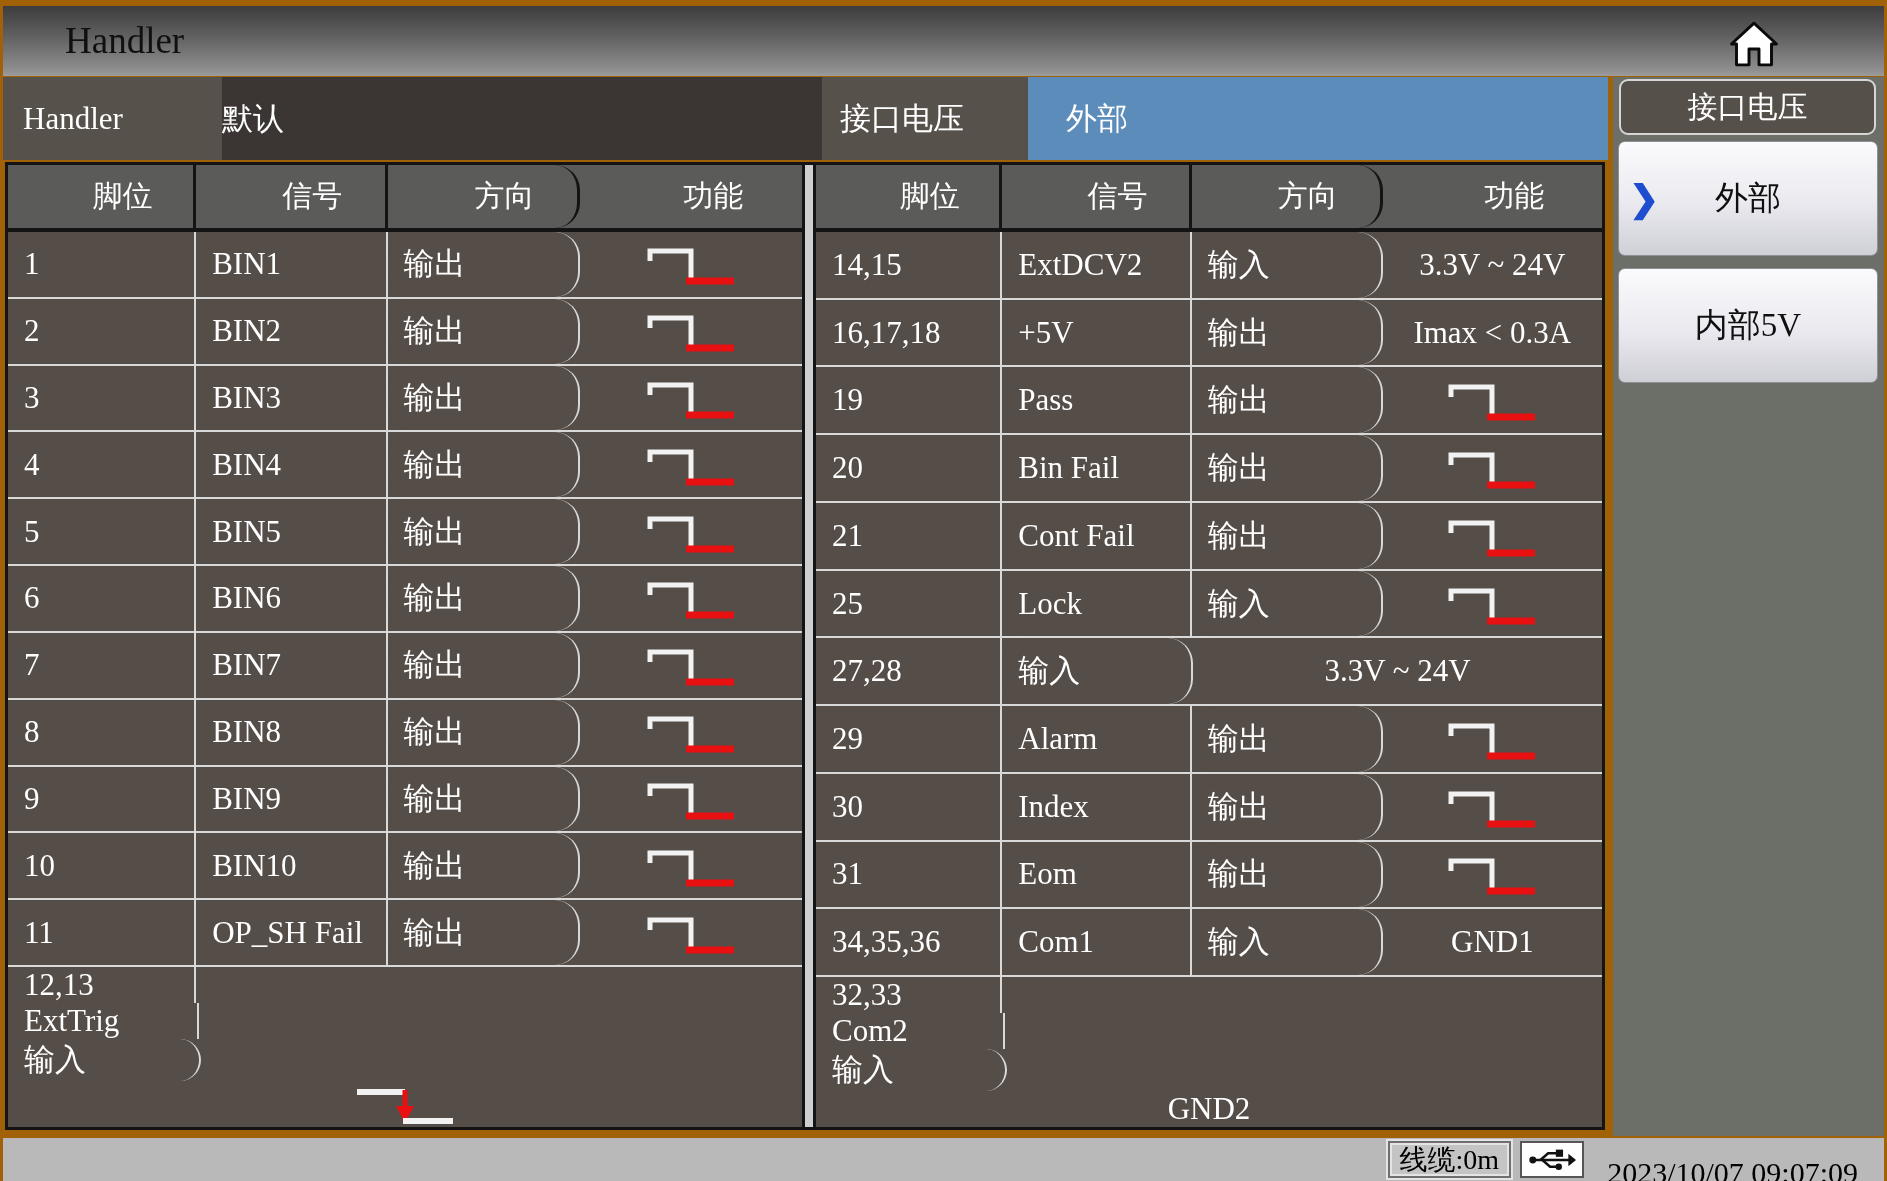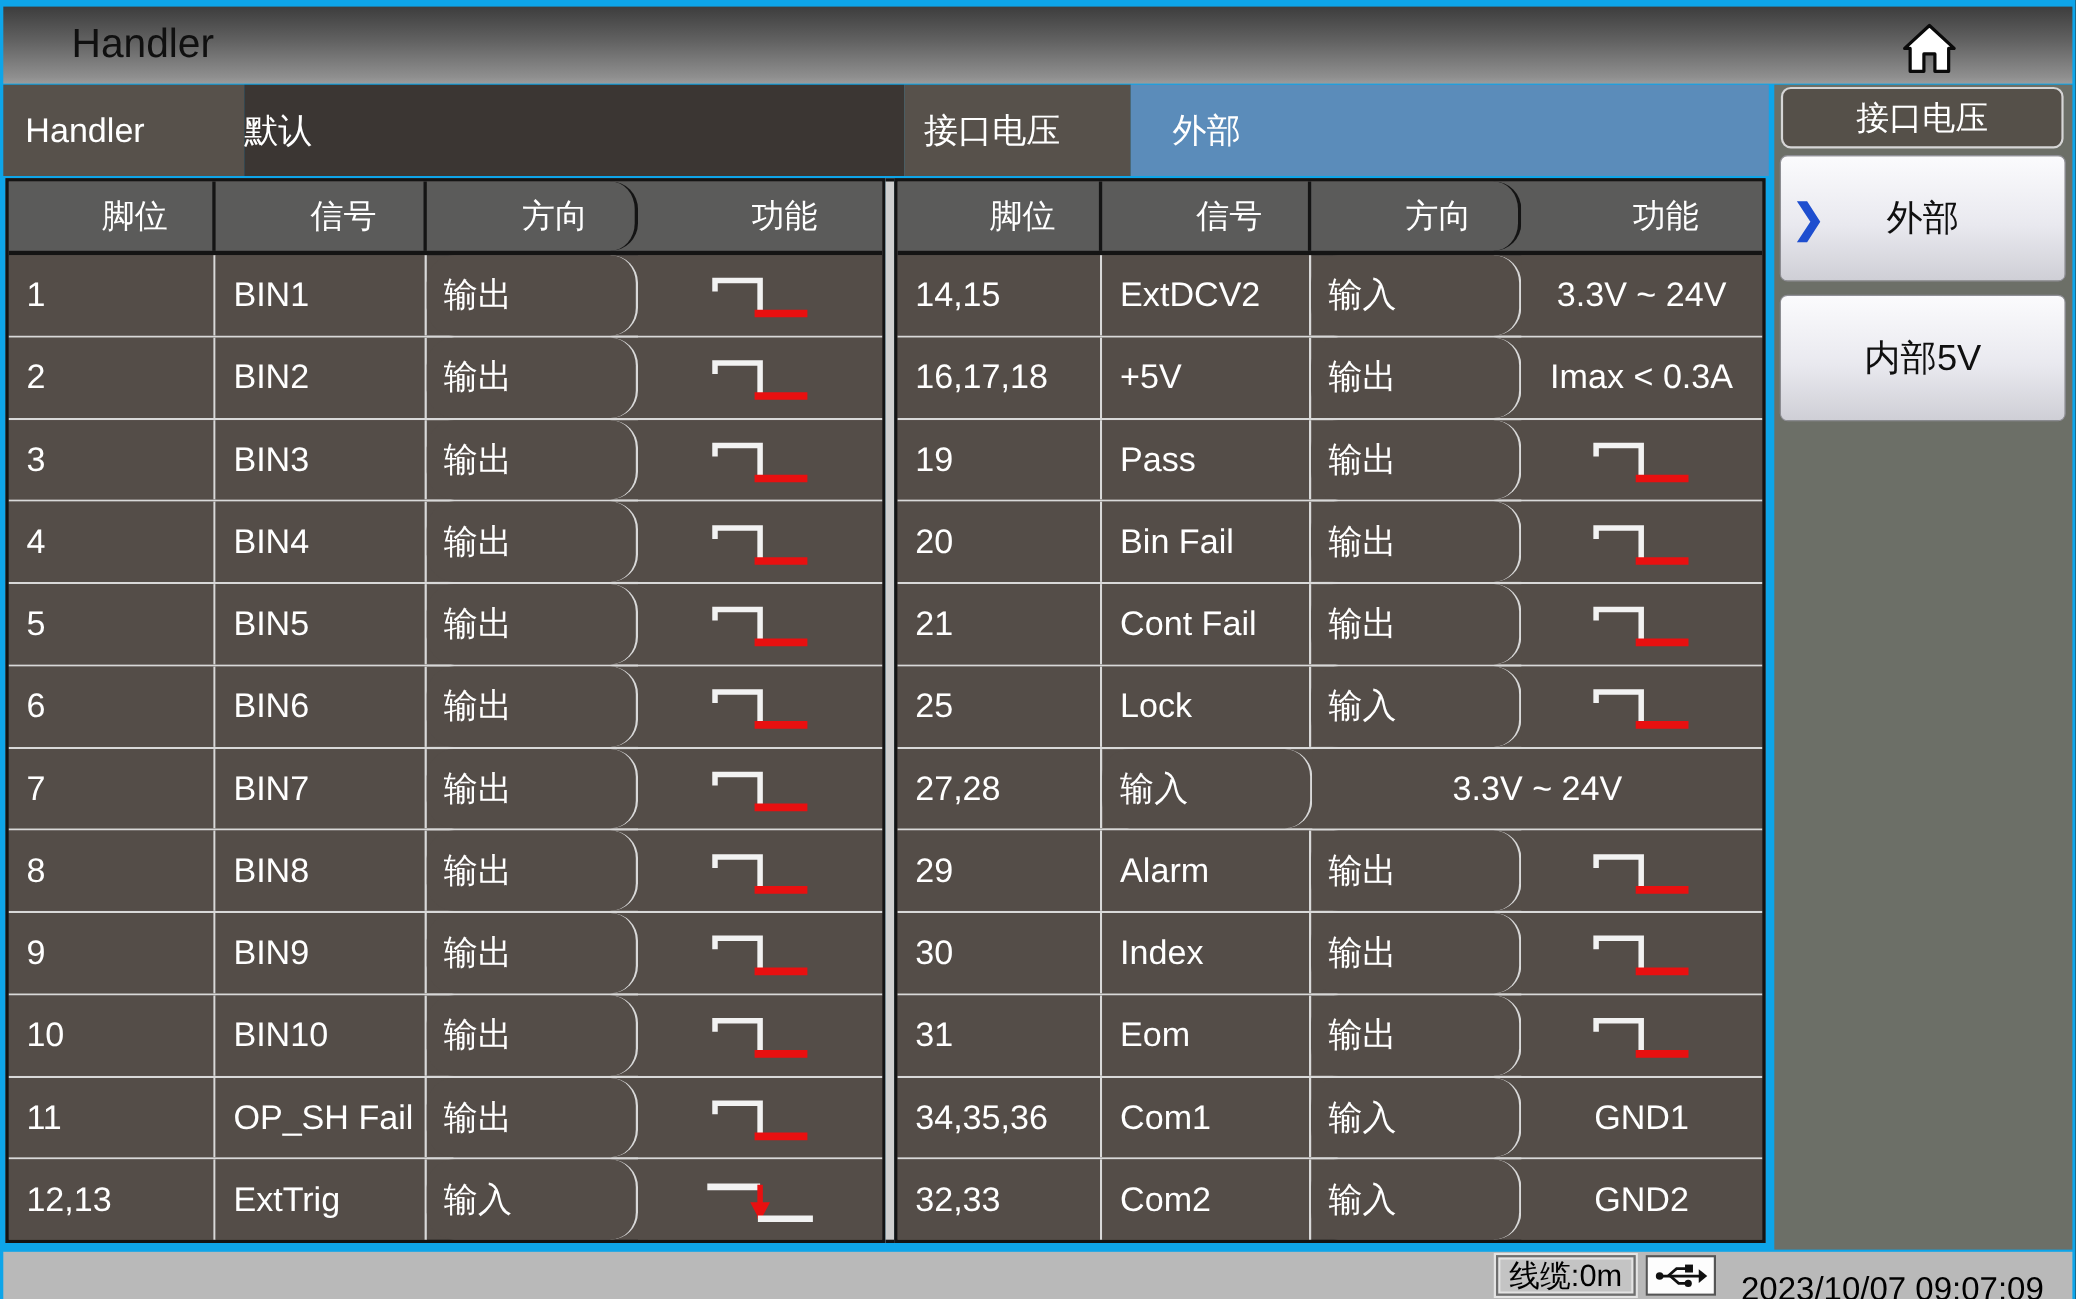--- a/index.html
+++ b/index.html
@@ -1,17 +1,17 @@
 <!DOCTYPE html>
 <html><head>
 <meta charset="utf-8">
 <style>
   html,body{margin:0;padding:0;background:#2a2a2a;}
-  .screen{position:relative;width:1887px;height:1181px;background:#0ea5e9;overflow:hidden;
-          font-family:Liberation Sans, sans-serif;}
+  .screen{position:relative;width:1887px;height:1181px;background:#a16207;overflow:hidden;
+          font-family:Liberation Serif, serif;}
 
   
   .title-bar{position:absolute;left:3px;top:6px;width:1881px;height:70px;
              background:linear-gradient(180deg,#3d3d3d 0%,#626262 45%,#8f8f8f 92%,#9c9c9c 100%);}
   .title-text{position:absolute;left:62px;top:13px;font-size:37px;color:#101010;}
   .home-btn{position:absolute;left:1720px;top:8px;width:62px;height:60px;display:flex;
             align-items:center;justify-content:center;cursor:pointer;background:transparent;border:none;}
 
   
   .tab-bar{position:absolute;left:3px;top:77px;width:1605px;height:83px;display:flex;}
@@ -26,21 +26,21 @@
   .ptable{display:flex;flex-direction:column;box-sizing:border-box;border:3px solid #141414;background:#544d48;}
   .ptable.left{width:800px;}
   .ptable.right{width:792px;}
   .tdivider{width:8px;background:#cfcfcf;border-top:3px solid #141414;border-bottom:3px solid #141414;box-sizing:border-box;}
   .thead{display:flex;height:63px;background:#5b5b5a;border-bottom:4px solid #141414;flex:none;}
   .th{display:flex;align-items:center;justify-content:center;color:#fff;font-size:30px;
       border-right:3px solid #141414;box-sizing:border-box;padding-left:44px;}
   .th:last-child{border-right:none;}
   .tbody{flex:1;display:flex;flex-direction:column;}
   .tr{flex:1;display:flex;border-bottom:2px solid #d9d9d9;}
-  .tr:last-child{border-bottom:none;}
+  .tr:last-child{border-bottom:none;flex-direction:column;}
   .td{display:flex;align-items:center;color:#fff;font-size:31px;border-right:2px solid #d9d9d9;
       box-sizing:border-box;padding-left:16px;background:#544d48;}
   .td:last-child{border-right:none;}
   .td.func{justify-content:center;padding-left:0;}
   .c0{width:23.7%;}.c1{width:24.1%;}.c2{width:24.3%;border-radius:25px;}.c3{flex:1;}
 
   
   .right-panel{position:absolute;left:1613px;top:77px;width:271px;height:1059px;background:#6c6f67;}
   .panel-header{position:absolute;left:6px;top:2px;width:257px;height:56px;background:#555049;
                 border:2px solid #d6d6d6;border-radius:9px;display:flex;align-items:center;

